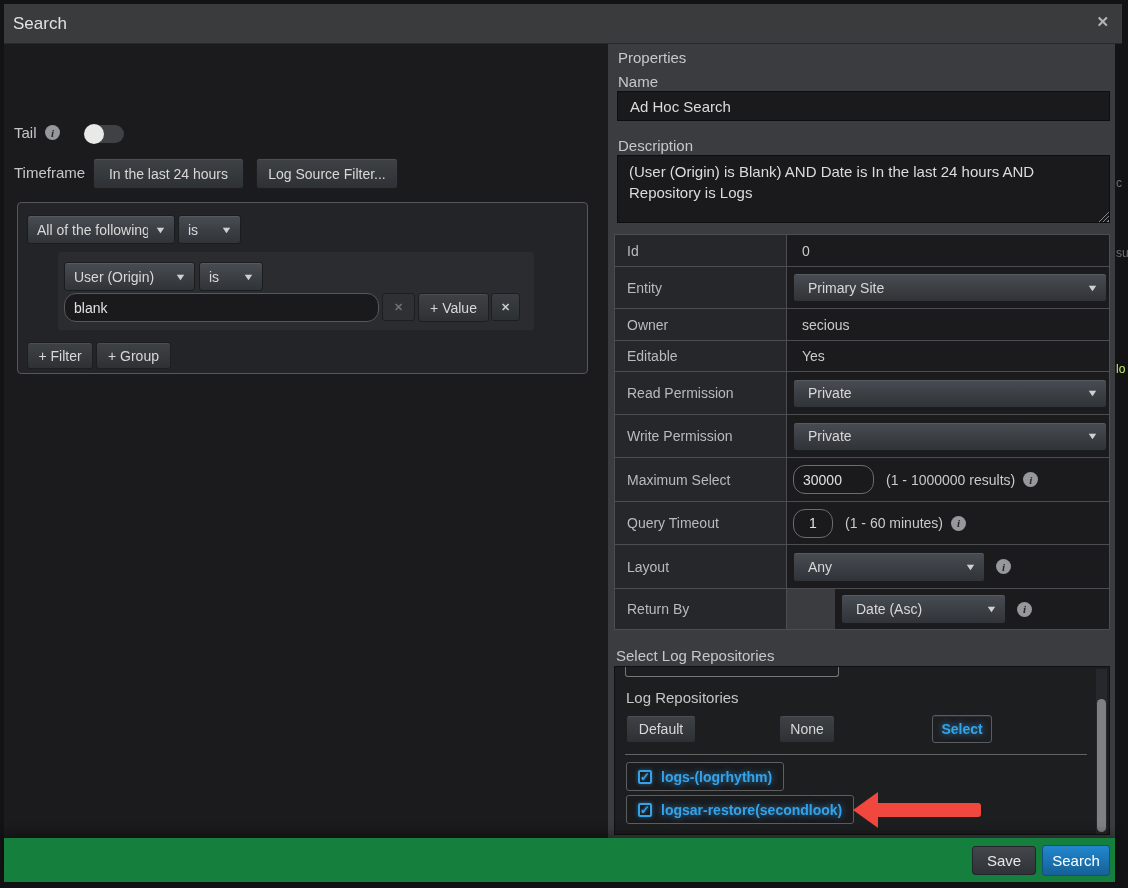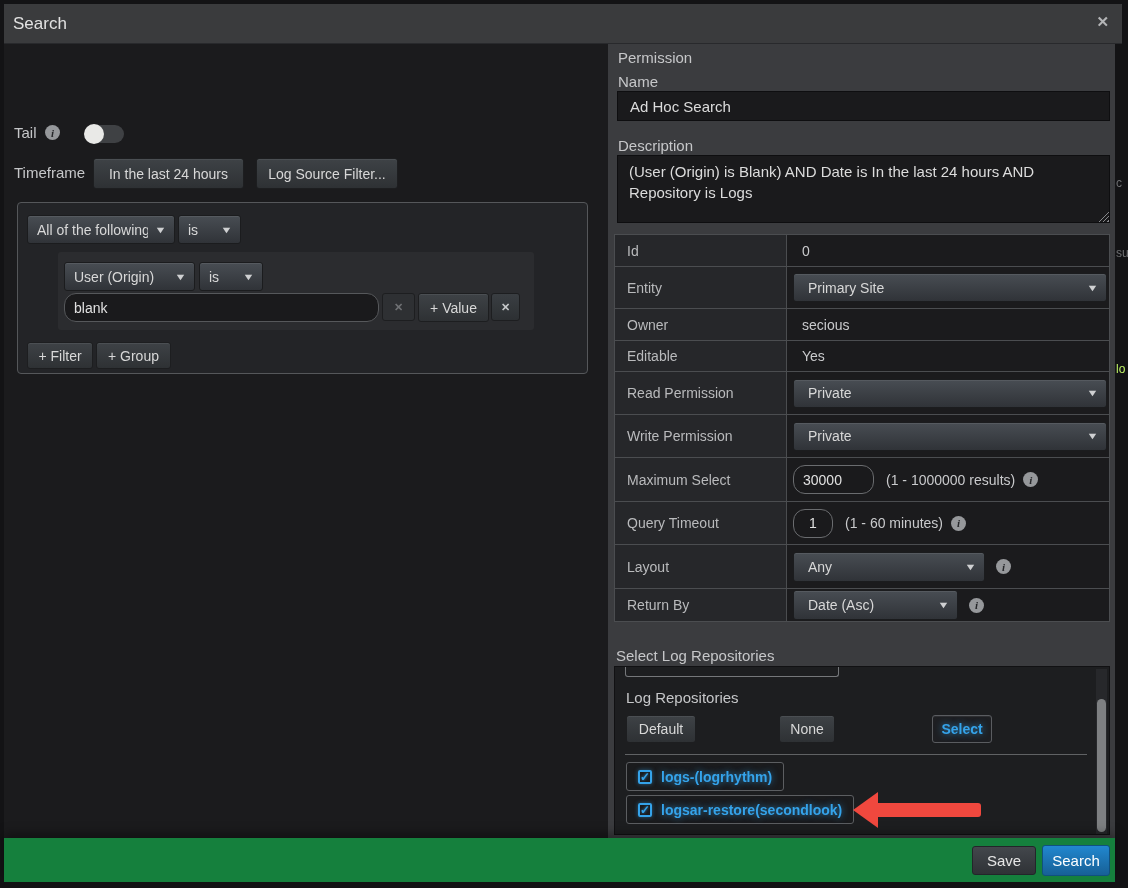--- a/index.html
+++ b/index.html
@@ -154,21 +154,21 @@
         <div class="x-btn" style="position:absolute; left:433px; top:41px; width:29px; height:28px; color:#c6c8ca; background:linear-gradient(#3a3e42,#2d3033);">✕</div>
       </div>
 
       <div class="btn" style="position:absolute; left:9px; top:139px; width:66px; height:27px;">+ Filter</div>
       <div class="btn" style="position:absolute; left:78px; top:139px; width:75px; height:27px;">+ Group</div>
     </div>
   </div>
 
   <div class="abs right-panel"></div>
 
-  <span class="abs lbl" style="left:618px; top:49px;">Permission</span>
+  <span class="abs lbl" style="left:618px; top:49px;">Properties</span>
   <span class="abs lbl" style="left:618px; top:73px;">Name</span>
   <input class="prop-input" style="left: 617px; top: 91px; width: 493px; height: 30px; padding: 0px 12px;" value="Ad Hoc Search">
   <span class="abs lbl" style="left:618px; top:137px;">Description</span>
   <textarea class="abs desc-box" style="">(User (Origin) is Blank) AND Date is In the last 24 hours AND Repository is Logs</textarea>
   <div class="abs resize-grip"></div>
 
   <div class="abs prop-table">
 
     <div class="prow" style="height:31px;">
       <div class="pcell-l">Id</div>
@@ -243,21 +243,21 @@
       <div class="pcell-l">Layout</div>
       <div class="pcell-v">
         <div class="dd" style="margin-left:6px; width:192px; height:30px;">
           <span class="dd-label" style="padding-left:5px;">Any</span>
           <span class="caret">▼</span>
         </div>
         <span class="info-icon" style="margin-left:11px;">i</span>
       </div>
     </div>
 
-    <div class="prow" style="height:33px;">
+    <div class="prow" style="height:41px;gap:48px;">
       <div class="pcell-l">Return By</div>
       <div class="pcell-v">
         <div class="dd" style="margin-left:6px; width:165px; height:30px;">
           <span class="dd-label" style="padding-left:5px;">Date (Asc)</span>
           <span class="caret">▼</span>
         </div>
         <span class="info-icon" style="margin-left:11px;">i</span>
       </div>
     </div>
   </div>

